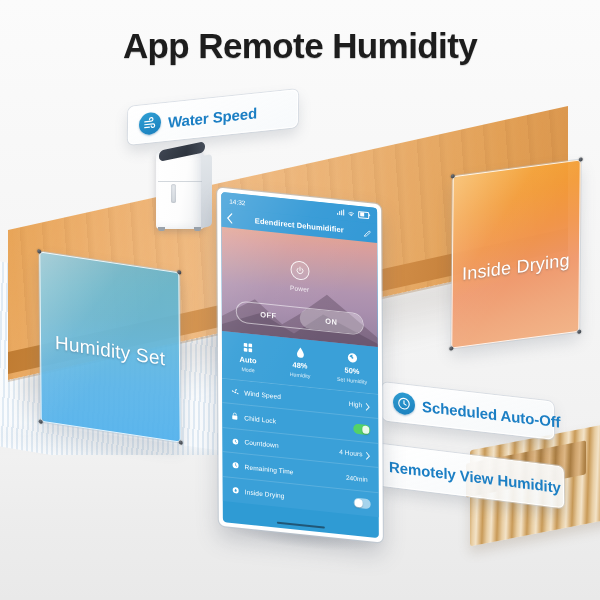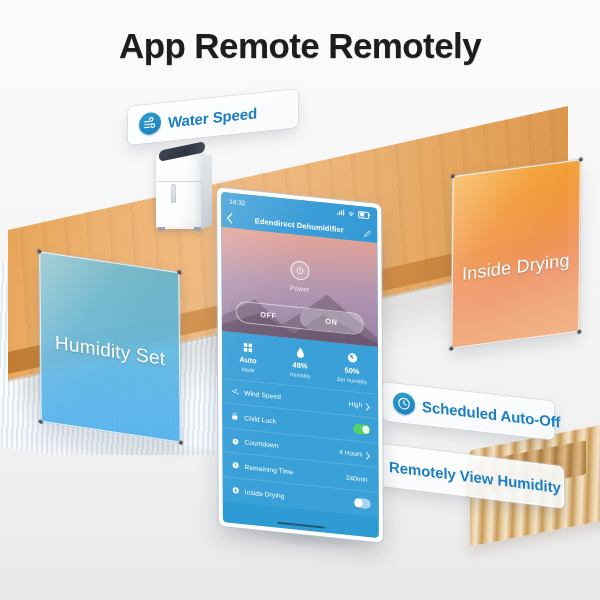--- a/index.html
+++ b/index.html
@@ -238,21 +238,21 @@
     background:linear-gradient(118deg,rgba(255,255,255,.22) 0%,rgba(255,255,255,.04) 30%,rgba(255,255,255,0) 52%);}
   .phone-shadow{position:absolute;left:226px;top:520px;width:158px;height:28px;
     background:radial-gradient(ellipse at 50% 50%,rgba(90,100,115,.25),rgba(90,100,115,0) 72%);
     transform:skewY(6deg);}
 </style>
 </head>
 <body>
 
 <div id="scene">
 
-  <div class="headline">App Remote Remotely</div>
+  <div class="headline">App Remote Humidity</div>
 
   <div class="rug"></div>
   <div class="rug-shadow"></div>
   <div class="floor-fade"></div>
 
   <div class="table-shadow"></div>
   <div class="table-top">
     <div class="table-top-grain"></div>
   </div>
   <div class="table-edge"></div>

